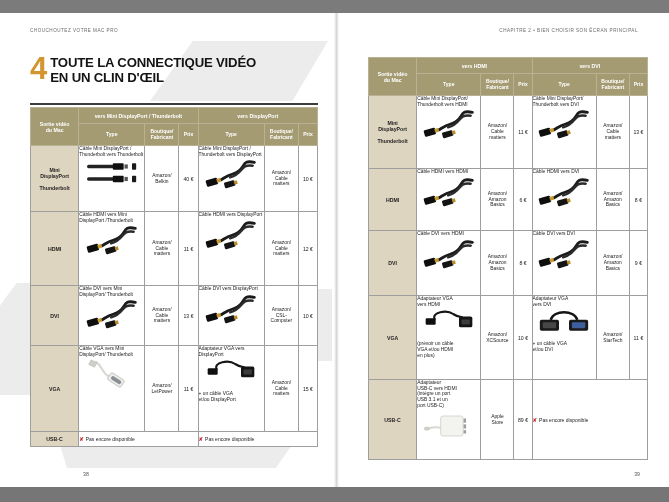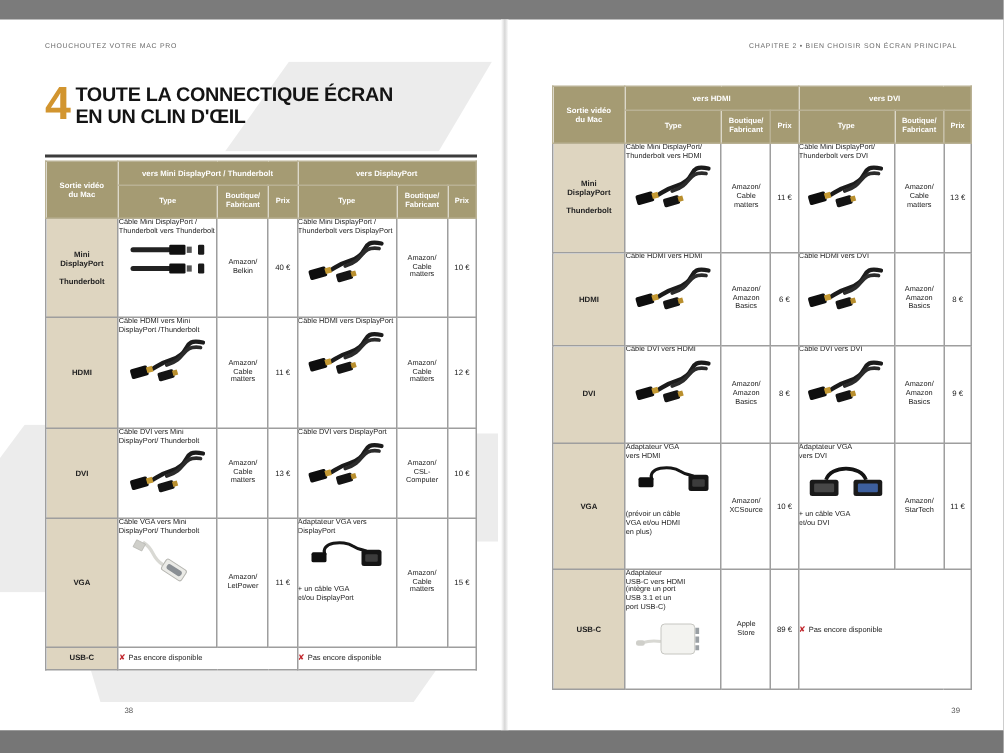--- a/index.html
+++ b/index.html
@@ -54,21 +54,21 @@
     <div class="deco" id="deco-left"></div>
     <div class="deco" id="deco-midright"></div>
     <div class="deco" id="deco-bottomband"></div>
     <div class="gutter"></div>
 
     <div class="runhead" id="runhead-left">CHOUCHOUTEZ VOTRE MAC PRO</div>
     <div class="runhead" id="runhead-right">CHAPITRE 2 • BIEN CHOISIR SON ÉCRAN PRINCIPAL</div>
 
     <div class="titleblock">
       <span class="chapnum">4</span>
-      <div class="chaptitle">TOUTE LA CONNECTIQUE ÉCRAN
+      <div class="chaptitle">TOUTE LA CONNECTIQUE VIDÉO
 EN UN CLIN D'ŒIL</div>
     </div>
     <div class="toprule"></div>
 
     <table class="conn" id="table-left">
       <colgroup>
           <col style="width:48px">
           <col style="width:66px">
           <col style="width:34px">
           <col style="width:19px">

